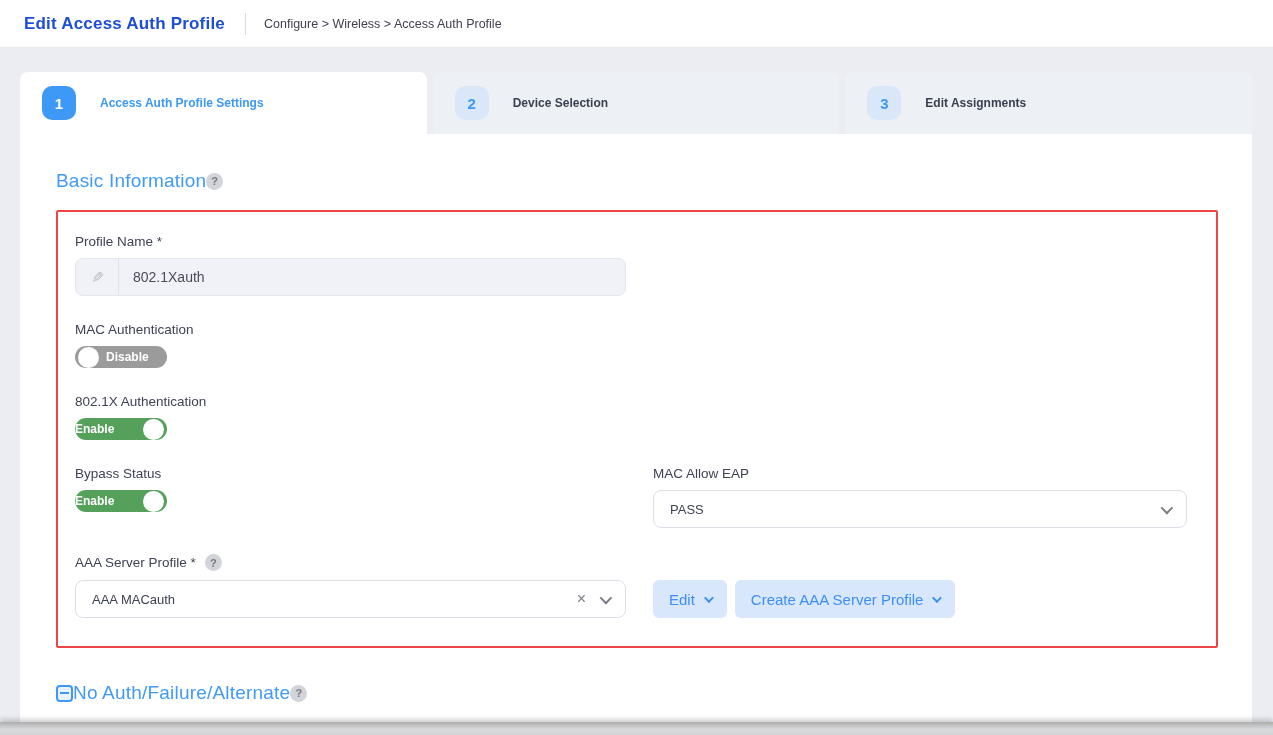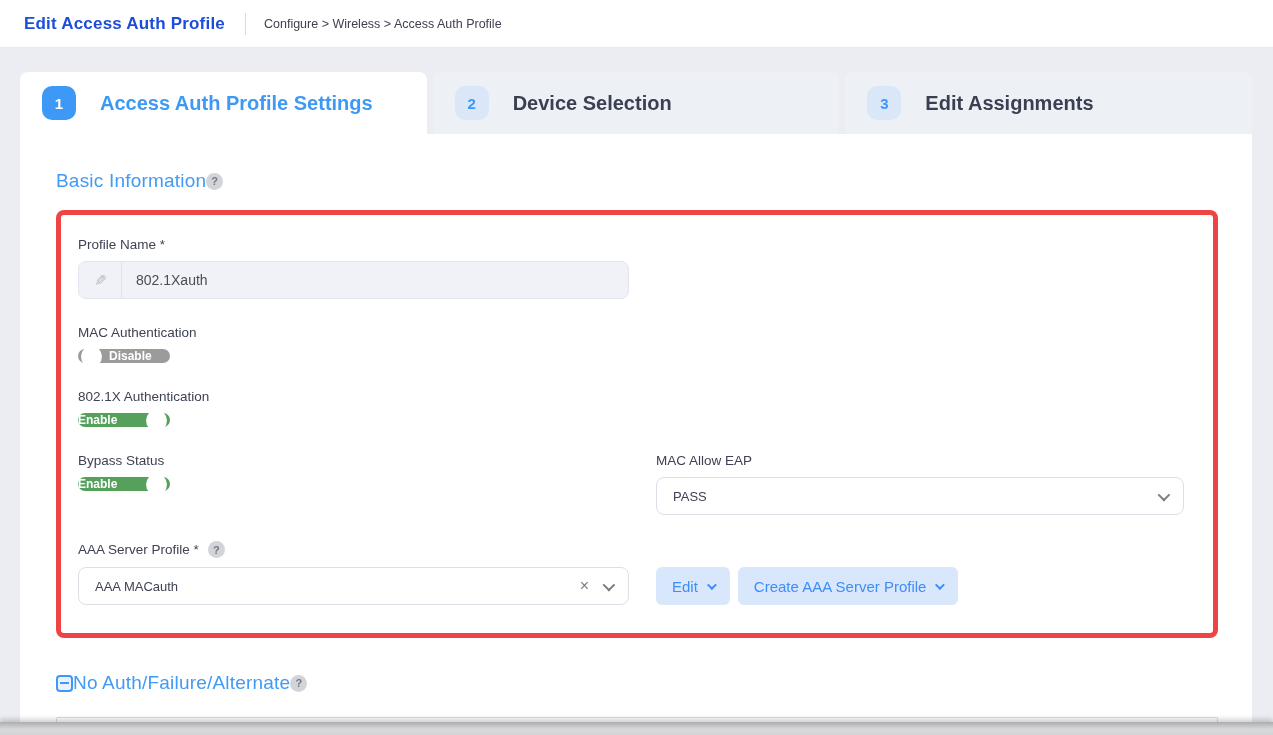--- a/index.html
+++ b/index.html
@@ -29,41 +29,41 @@
     background:#edf1f6; border-radius:8px 8px 0 0; cursor:pointer;
   }
   .tab.active { background:#ffffff; }
   .tab .badge {
     width:34px; height:34px; border-radius:10px;
     display:flex; align-items:center; justify-content:center;
     font-size:15px; font-weight:bold;
     background:#d9e7f8; color:#3d99f5;
   }
   .tab.active .badge { background:#3d99f5; color:#ffffff; }
-  .tab .tab-label { font-size:20px; font-weight:bold; color:#3a3f51; }
+  .tab .tab-label { font-size:12px; font-weight:bold; color:#3a3f51; }
   .tab.active .tab-label { color:#3d99f5; }
 
   
   .card { background:#ffffff; padding:36px 34px 0 36px; min-height:589px; }
 
   .section-head { display:flex; align-items:center; gap:0; margin-bottom:18px; }
   .section-title { font-size:19px; color:#419af5; font-weight:500; letter-spacing:.2px; }
   .help-dot {
     width:17px; height:17px; border-radius:50%; background:#d2d4d9;
     color:#75787f; font-size:11px; font-weight:bold;
     display:inline-flex; align-items:center; justify-content:center; flex:0 0 auto;
   }
   .collapse-box {
     width:17px; height:17px; border:2px solid #3d99f5; border-radius:4px;
     background:#eaf2fe; display:inline-flex; align-items:center; justify-content:center;
     cursor:pointer; flex:0 0 auto;
   }
   .collapse-box .minus { width:9px; height:2px; background:#3d99f5; }
 
-  .panel { border:5px solid #ef4444; border-radius:8px; padding:22px 29px 28px 17px; }
+  .panel { border:2px solid #ef4444; border-radius:2px; padding:22px 29px 28px 17px; }
 
   .field-label { font-size:13.5px; color:#3f4254; margin-bottom:9px; display:flex; align-items:center; gap:9px; }
   .field-block { margin-bottom:26px; }
 
   
   .input-group {
     width:551px; height:38px; background:#f0f2f7; border:1px solid #e3e6ee;
     border-radius:8px; display:flex; align-items:center; overflow:hidden;
   }
   .input-addon {
@@ -71,21 +71,21 @@
     border-right:1px solid #e0e3ea; color:#b4b8c2; font-size:15px;
   }
   .pencil { display:inline-block; transform:rotate(90deg); }
   .input-group input {
     border:0; background:transparent; outline:none; flex:1;
     font-family:"Liberation Sans", sans-serif; font-size:14px; color:#4b4c58; padding:0 14px;
   }
 
   
   .toggle {
-    width:92px; height:14px; border-radius:13px; display:flex; align-items:center;
+    width:92px; height:22px; border-radius:13px; display:flex; align-items:center;
     cursor:pointer; font-size:12px; font-weight:bold; color:#ffffff;
   }
   .toggle .knob { width:21px; height:21px; border-radius:50%; background:#ffffff; flex:0 0 auto; }
   .toggle.off { background:#9b9b9b; padding-left:3px; }
   .toggle.off .txt { margin-left:7px; }
   .toggle.on { background:#55a15c; justify-content:space-between; padding-right:3px; }
   .toggle.on .txt { margin-right:7px; }
 
   
   .select {

